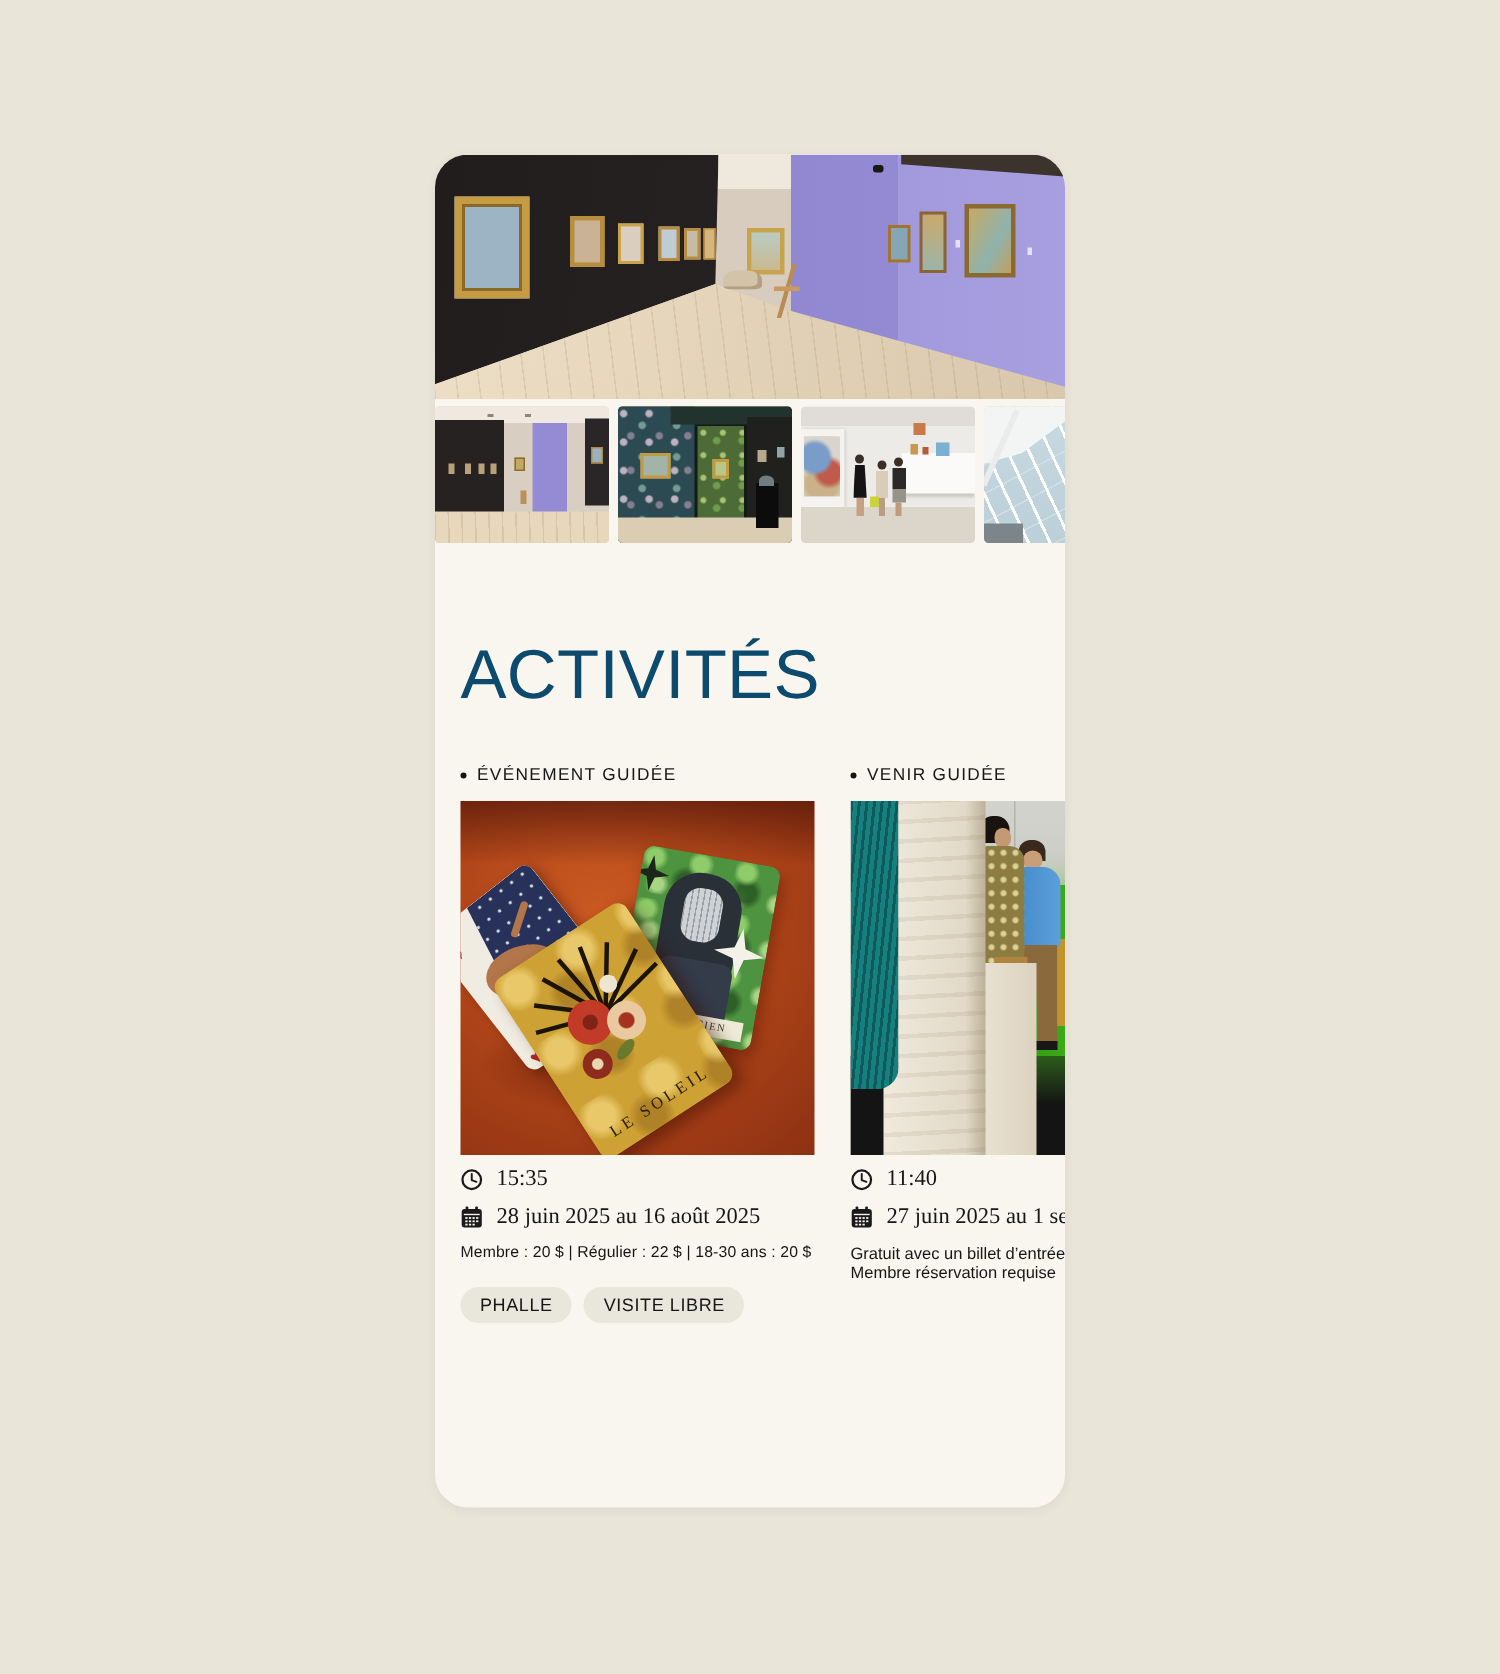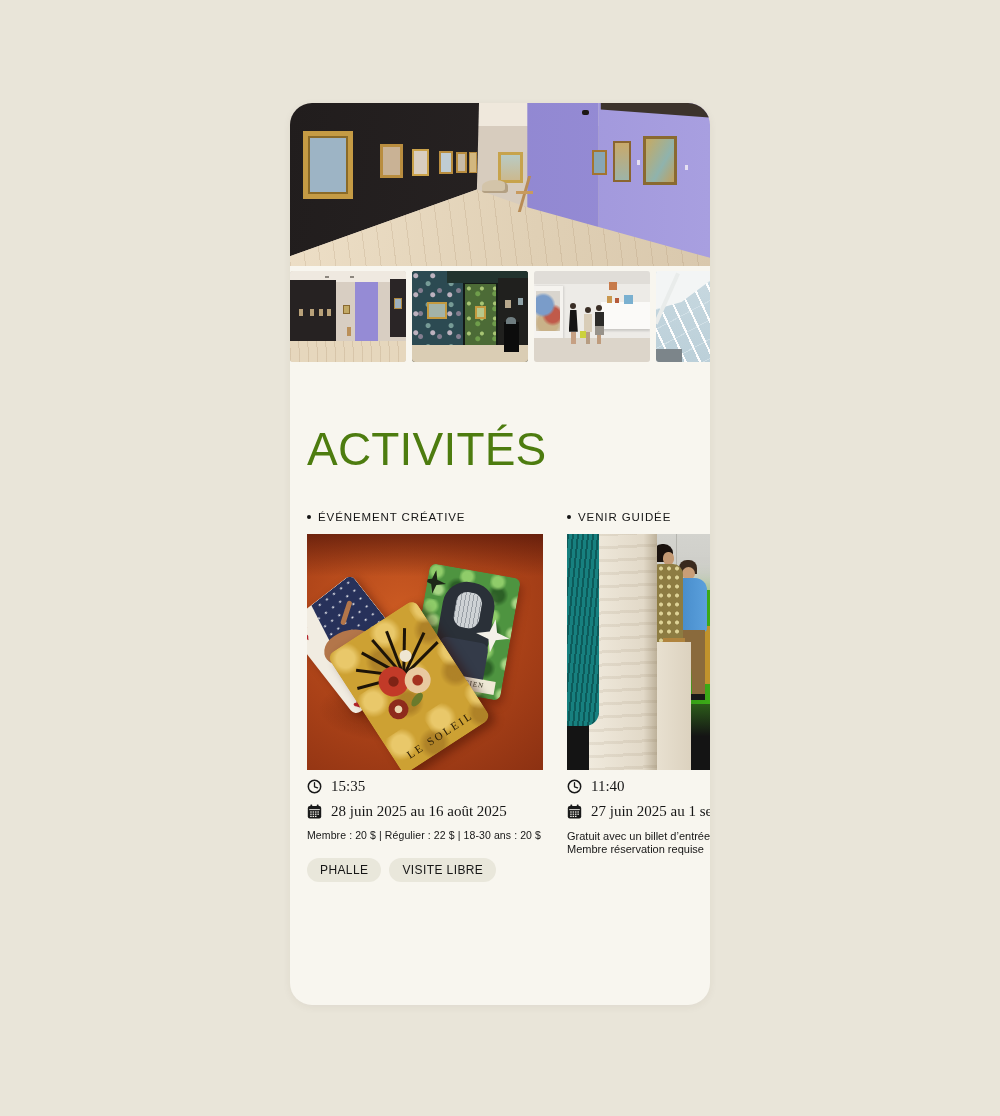--- a/index.html
+++ b/index.html
@@ -110,21 +110,21 @@
   .t3-f3 .t3-legs { position:absolute; top:23px; left:2px; width:4px; height:9px; background:#bf9c7d; }
   .t4 { background:linear-gradient(180deg,#e9edef,#cdd9df); }
   .t4-glass { left:0; top:0; width:100%; height:100%;
     background:repeating-linear-gradient(65deg, #fdfdfd 0 2px, rgba(173,200,212,.55) 2px 13px),
                repeating-linear-gradient(152deg, rgba(255,255,255,.9) 0 1px, rgba(0,0,0,0) 1px 17px); }
   .t4-struct { left:0; top:0; width:100%; height:100%; clip-path:polygon(0 0,58% 0,22% 34%,0 42%); background:#f3f5f5; }
   .t4-beam { left:8%; top:0; width:4px; height:60%; background:#e9eceb; transform:rotate(24deg); }
   .t4-dark { left:0; top:86%; width:22%; height:14%; background:#7c858a; }
   
   .content { padding:0 17px; }
-  .title { margin-top:63px; font-size:46px; line-height:48px; font-weight:500; letter-spacing:.2px; color:#4d7c0f; }
+  .title { margin-top:63px; font-size:46px; line-height:48px; font-weight:500; letter-spacing:.2px; color:#0c4a6e; }
   .title .tl { display:block; }
   .cols { display:flex; gap:24px; width:496px; margin-top:38px; }
   .col { flex:none; width:236px; }
   .cat { display:flex; align-items:center; gap:7px; font-size:11.5px; letter-spacing:.9px; font-weight:400; }
   .dot { width:4px; height:4px; border-radius:50%; background:#141414; flex:none; }
   .evimg { position:relative; width:236px; height:236px; margin-top:11px; overflow:hidden; cursor:pointer; }
   .evtitle { margin-top:13px; font-size:15.5px; line-height:17px; font-weight:500; letter-spacing:.2px; }
   .evtitle .line { display:block; white-space:nowrap; }
   .meta { display:flex; align-items:center; gap:9px; margin-top:8px; }
   .meta svg { flex:none; display:block; }
@@ -295,21 +295,21 @@
   <div class="content">
     <h1 class="title">
       <span class="tl">ACTIVITÉS</span>
     </h1>
 
     <div class="cols">
 
       <div class="col">
         <div class="cat">
           <span class="dot"></span>
-          <span>ÉVÉNEMENT CRÉATIVE</span>
+          <span>ÉVÉNEMENT GUIDÉE</span>
         </div>
         <div class="evimg tarot">
           <div class="t-shadow"></div>
           <div class="t-ace">
             <div class="t-ace-navy"></div>
             <div class="t-ace-fig"></div>
             <div class="t-ace-arm"></div>
             <span class="t-ace-rank">A</span>
             <span class="t-ace-suit">♥</span>
             <span class="t-ace-suit2">♥</span>

